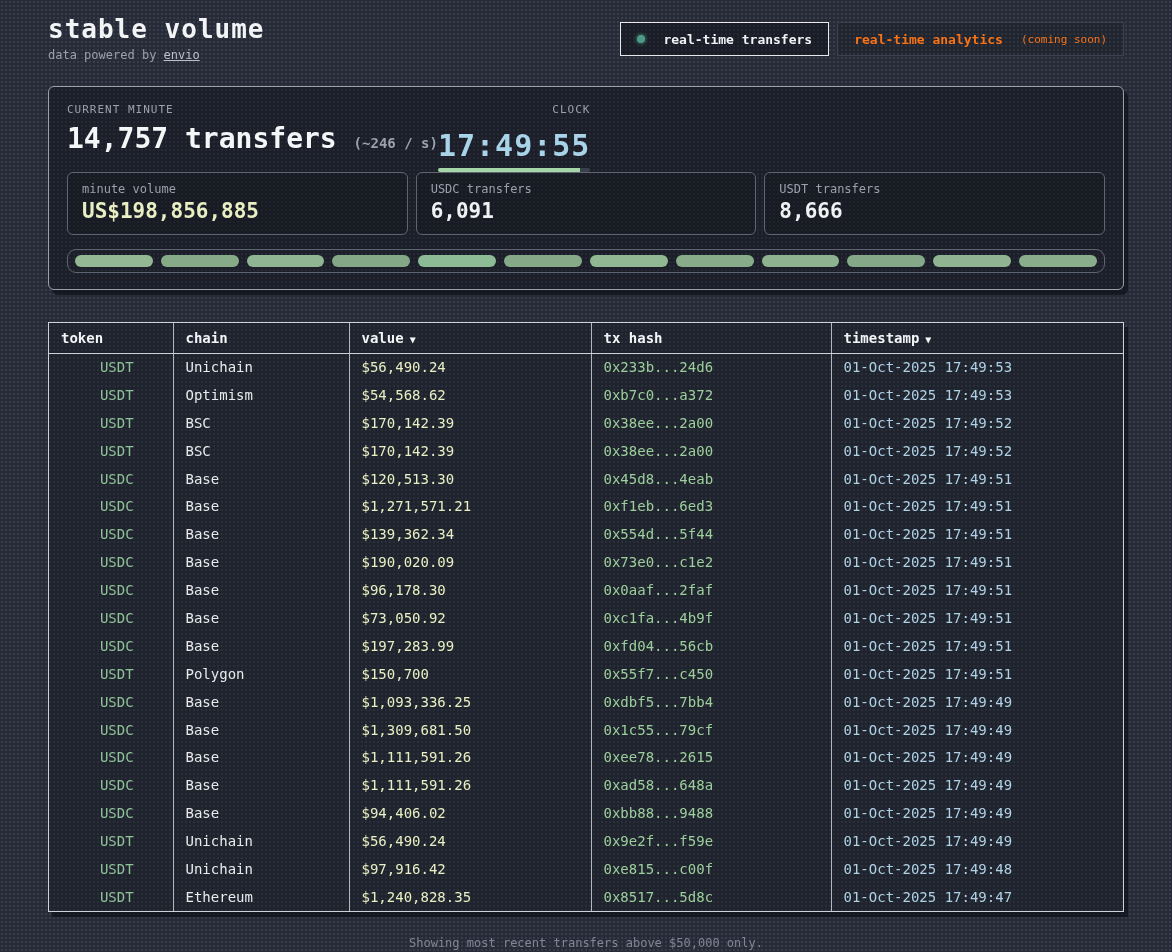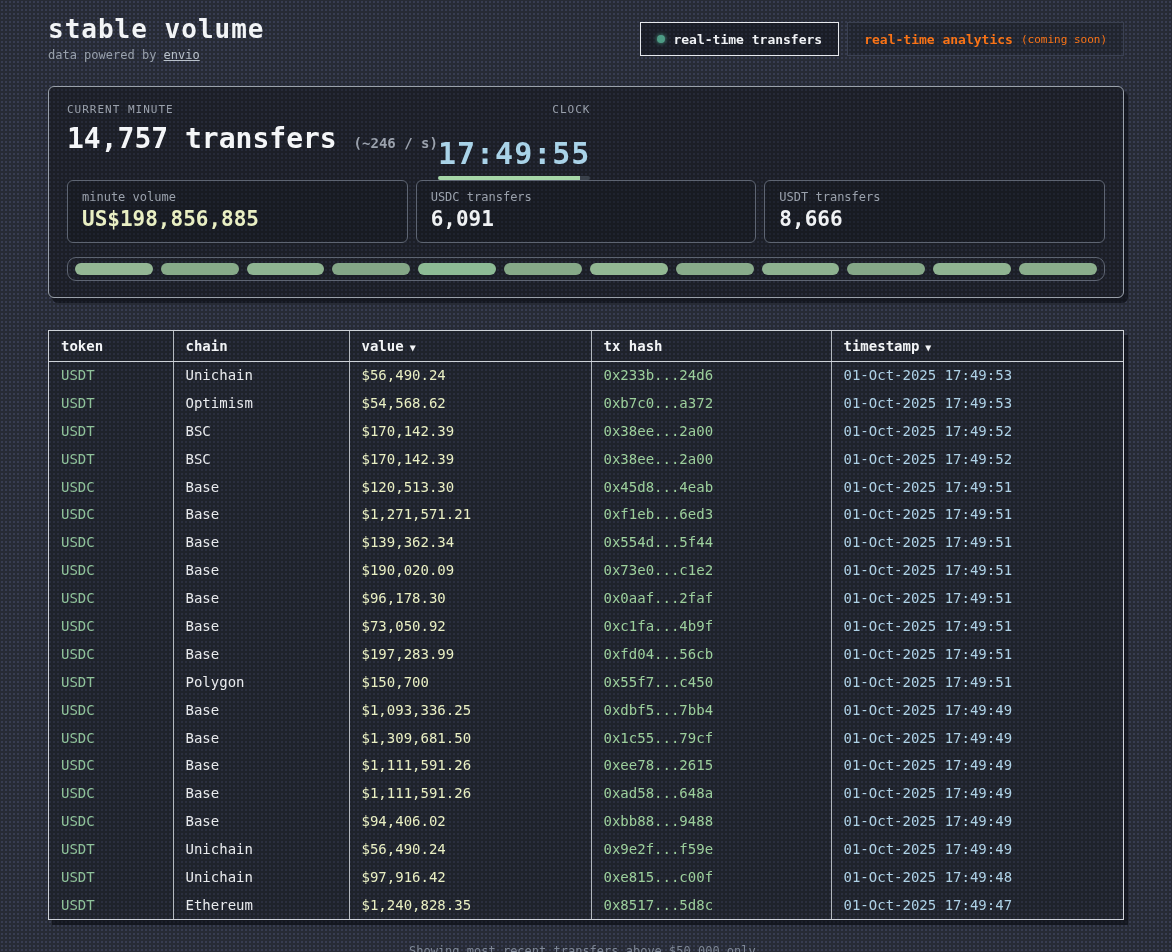--- a/index.html
+++ b/index.html
@@ -10,57 +10,57 @@
     background-image:radial-gradient(rgba(122,132,196,0.20) 1px, transparent 1.3px);
     background-size:4px 4px;
     color:#e8eaed;
   }
   
   .topbar { display:flex; justify-content:space-between; align-items:flex-start; padding:14px 48px 0 48px; }
   .title { font-size:26px; font-weight:bold; color:#f2f4f6; letter-spacing:1px; }
   .subtitle { margin-top:4px; font-size:12px; color:#98a0ab; }
   .subtitle a { color:#b9c1ca; text-decoration:underline; cursor:pointer; }
   .tabs { display:flex; gap:8px; margin-top:8px; }
-  .tab { display:flex; align-items:center; gap:8px; height:34px; padding:0 16px; font-size:13px; font-weight:bold; border:1px solid transparent; cursor:pointer; }
+  .tab { display:flex; align-items:center; gap:18px; height:34px; padding:0 16px; font-size:13px; font-weight:bold; border:1px solid transparent; cursor:pointer; }
   .tab.active { border-color:#e6e8ec; color:#f0f2f5; background:rgba(12,14,19,0.45); }
   .tab.disabled { border-color:#3a4050; color:#f97316; background:rgba(12,14,19,0.2); }
   .tab .dot { width:8px; height:8px; border-radius:50%; background:#4d9b85; box-shadow:0 0 4px #4d9b85; }
   .tab .suffix { font-weight:normal; font-size:11px; }
   
   .hero {
     margin:24px 48px 0 48px; padding:16px 18px;
     border:1px solid #9aa1aa; border-radius:6px;
     background:rgba(13,15,20,0.40);
     box-shadow:4px 5px 0 rgba(6,8,12,0.55);
   }
   .hero-top { display:flex; align-items:flex-start; }
   .kicker { font-size:11px; letter-spacing:1px; color:#9aa1ac; }
   .big-count { margin-top:6px; font-size:28px; font-weight:bold; color:#f4f6f8; }
   .big-count .rate { font-size:14px; color:#9aa1ac; font-weight:bold; }
   .clockbox { text-align:right; }
-  .clock-time { margin-top:20px; font-size:30px; font-weight:bold; color:#a9d3e8; letter-spacing:1px; }
+  .clock-time { margin-top:12px; font-size:30px; font-weight:bold; color:#a9d3e8; letter-spacing:1px; }
   .clock-bar { margin-top:5px; margin-left:auto; width:152px; height:4px; background:#3a414b; border-radius:2px; overflow:hidden; }
   .clock-bar .fill { height:100%; background:#a5d6a7; }
   .statrow { display:flex; gap:8px; margin-top:0; }
   .statbox { flex:1; border:1px solid #5e6572; border-radius:6px; padding:9px 14px 11px 14px; background:rgba(13,15,20,0.25); }
   .statbox .label { font-size:12px; color:#9aa1ac; }
   .statbox .value { margin-top:3px; font-size:21px; font-weight:bold; color:#f0f2f4; }
   .statbox .value.vol { color:#e9efc3; }
   .segwrap { margin-top:14px; border:1px solid #5e6572; border-radius:9px; padding:5px 7px; display:flex; gap:8px; }
   .seg { flex:1; height:12px; border-radius:6px; }
   
   .tablebox { margin:32px 48px 0 48px; border:1px solid #ced2d8; background:rgba(13,15,20,0.30); box-shadow:4px 5px 0 rgba(6,8,12,0.55); }
   table { width:100%; border-collapse:collapse; table-layout:fixed; }
   col.c1{width:124px} col.c2{width:176px} col.c3{width:242px} col.c4{width:240px} col.c5{width:auto}
   th, td { text-align:left; padding:0 0 0 12px; font-size:14px; white-space:nowrap; overflow:hidden; border-right:1px solid rgba(206,210,216,0.85); }
   th:last-child, td:last-child { border-right:none; }
   th { height:30px; font-weight:bold; color:#f2f4f6; border-bottom:1px solid #ced2d8; cursor:pointer; }
   th .sort { font-size:10px; margin-left:6px; }
   td { height:27.9px; }
-  td.c-token { color:var(--token-color,#8fc29a); }
+  td.c-token { color:var(--token-color,#8fc29a);text-align:center; }
   td.c-chain { color:var(--chain-color,#e8eaed); }
   td.c-value { color:var(--value-color,#e9efc3); }
   td.c-tx    { color:var(--tx-color,#9ccf9c); cursor:pointer; }
   td.c-ts    { color:var(--ts-color,#aed1e6); }
   
   .footnote { margin-top:24px; text-align:center; font-size:12px; color:#7e8795; }
 </style>
 </head>
 <body>
 

